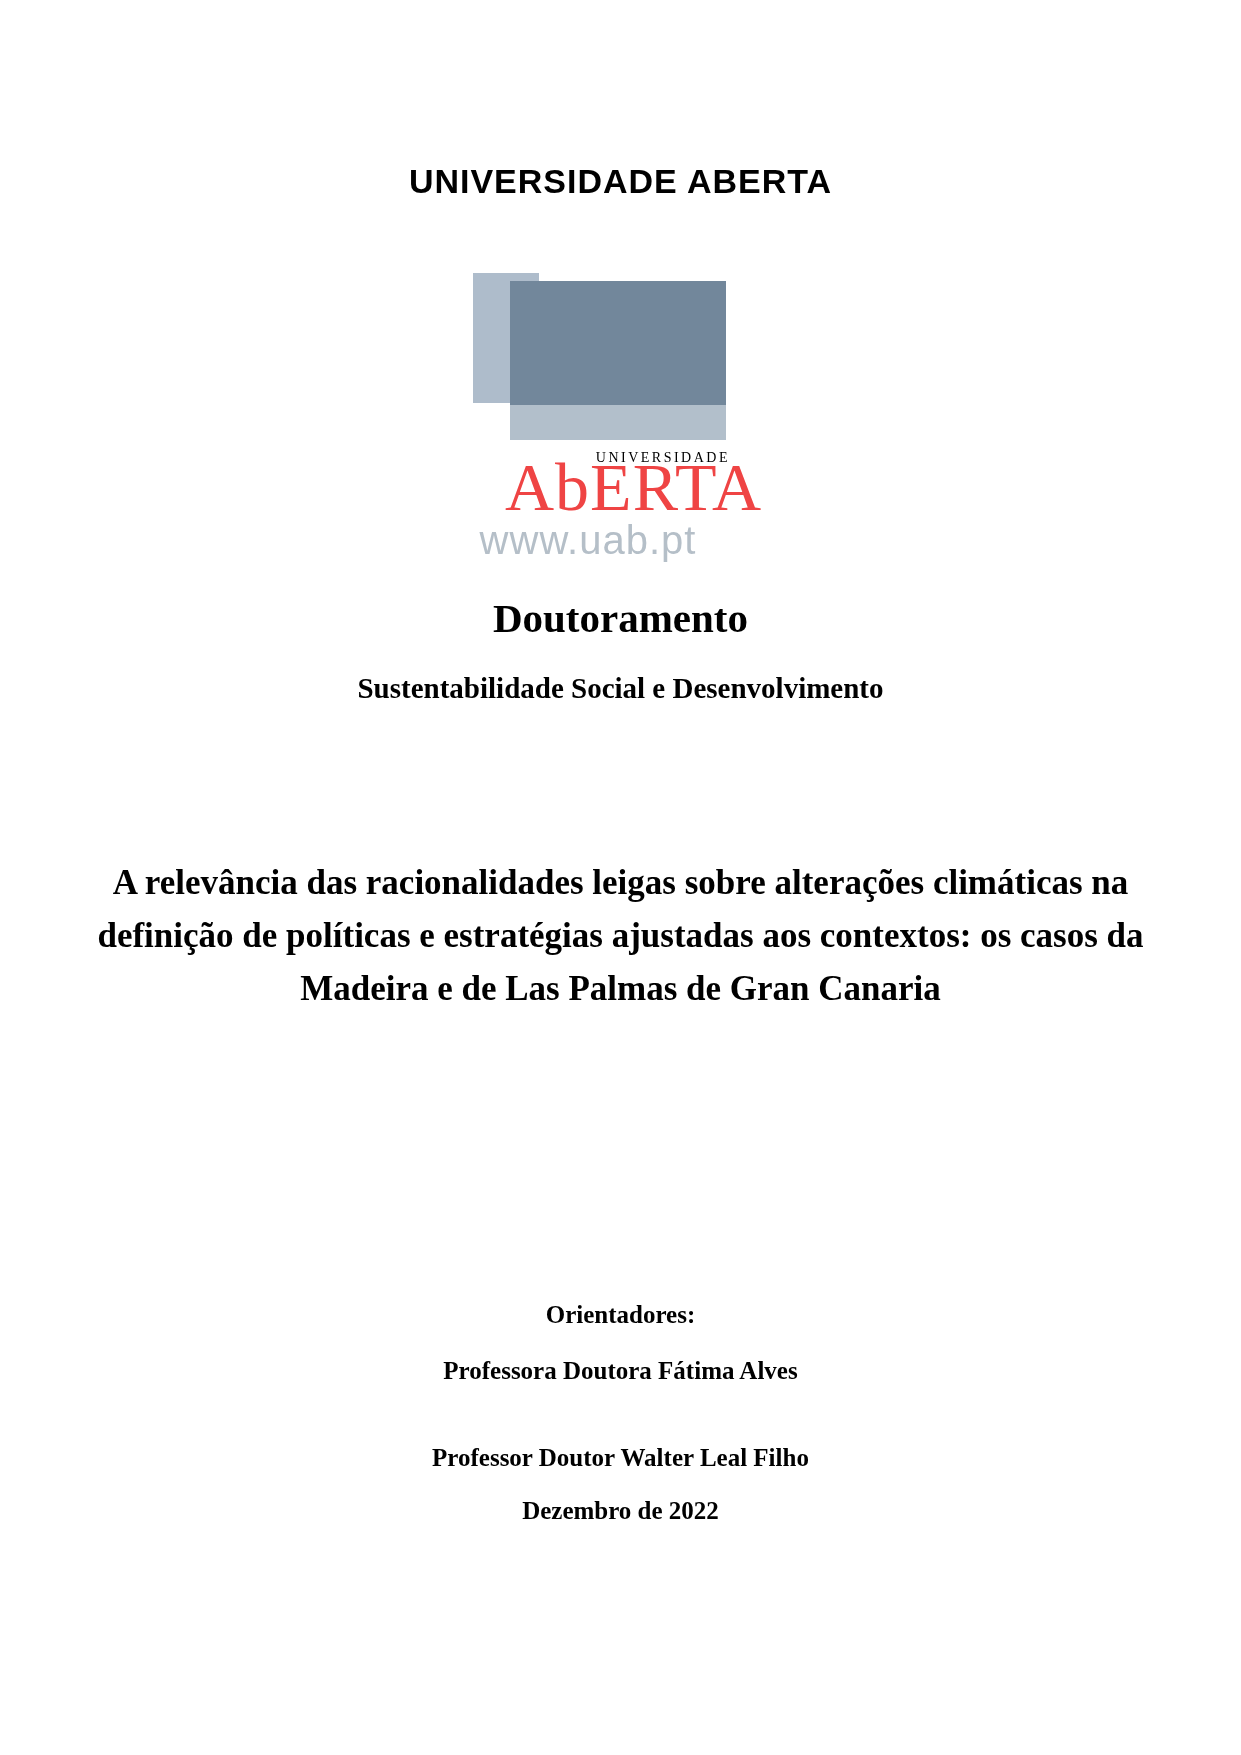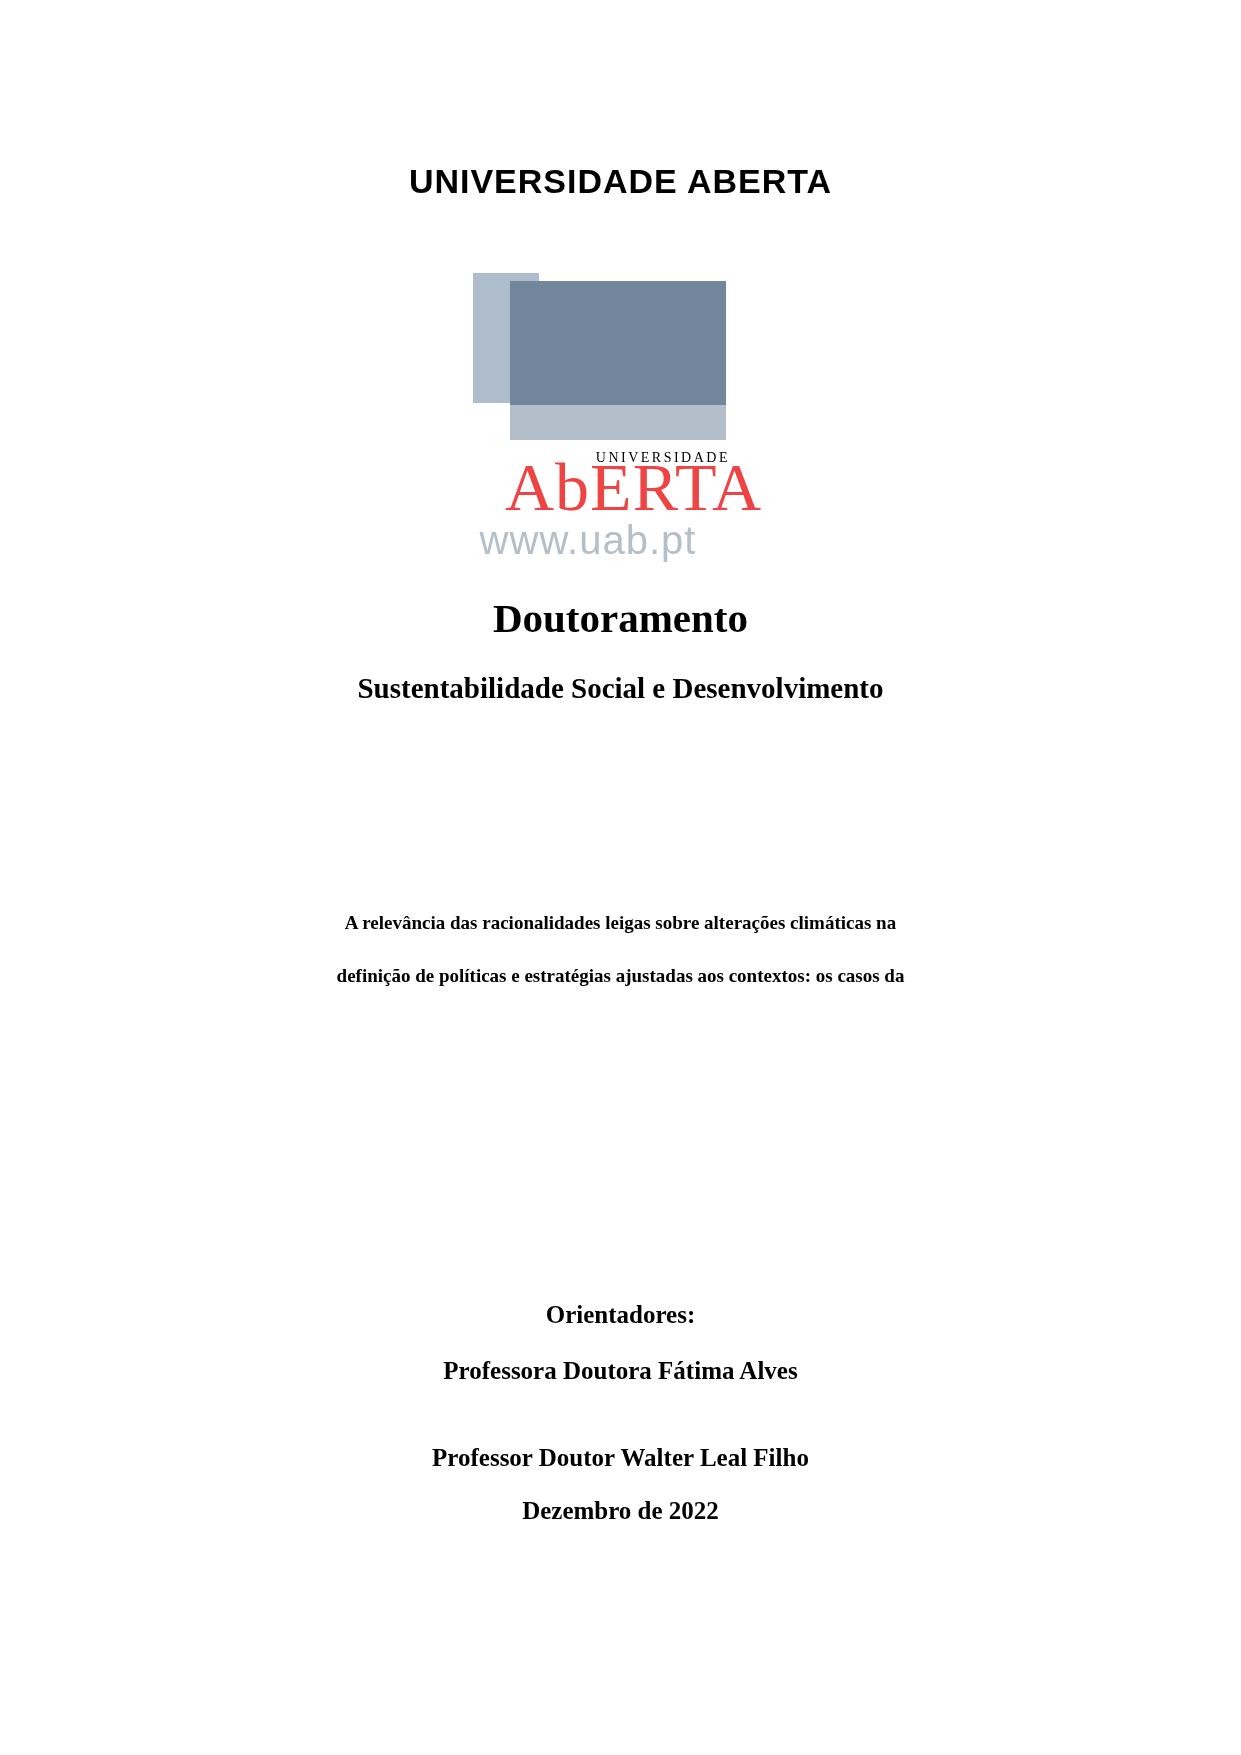--- a/index.html
+++ b/index.html
@@ -61,22 +61,22 @@
   .degree-title{
     top:594px;
     font-weight:bold;font-size:41px;
   }
   .program-title{
     top:672px;
     font-weight:bold;font-size:29px;
   }
   
   .thesis-title{
-    top:896px;
-    font-weight:bold;font-size:19px;
+    top:856px;
+    font-weight:bold;font-size:35px;
     line-height:53px;
   }
   
   .credit{font-weight:bold;font-size:25px;}
   .author-name{top:1232px;}
   .advisors-label{top:1301px;}
   .advisor-1{top:1357px;}
   .advisor-2{top:1420px;margin-top:24px;}
   .date-line{top:1497px;}
 </style>
@@ -96,20 +96,21 @@
     <div class="logo-url">www.uab.pt</div>
   </div>
 
   <div class="centered degree-title">Doutoramento</div>
 
   <div class="centered program-title">Sustentabilidade Social e Desenvolvimento</div>
 
   <div class="centered thesis-title">
     <div>A relevância das racionalidades leigas sobre alterações climáticas na</div>
     <div>definição de políticas e estratégias ajustadas aos contextos: os casos da</div>
+    <div>Madeira e de Las Palmas de Gran Canaria</div>
   </div>
 
 
   <div class="centered credit advisors-label">Orientadores:</div>
 
   <div class="centered credit advisor-1">Professora Doutora Fátima Alves</div>
 
   <div class="centered credit advisor-2">Professor Doutor Walter Leal Filho</div>
 
   <div class="centered credit date-line">Dezembro de 2022</div>

